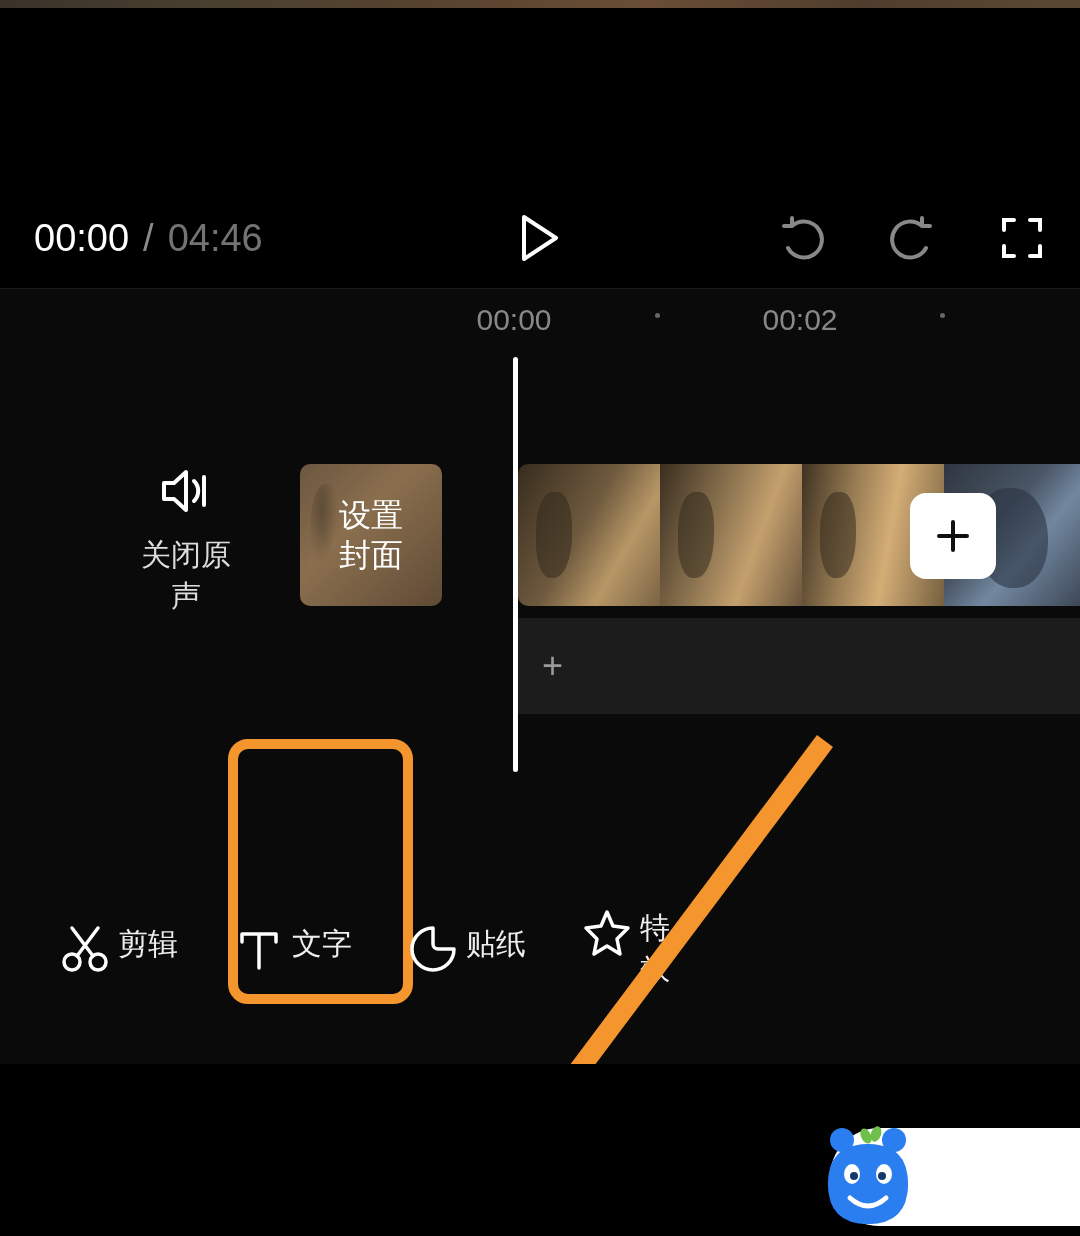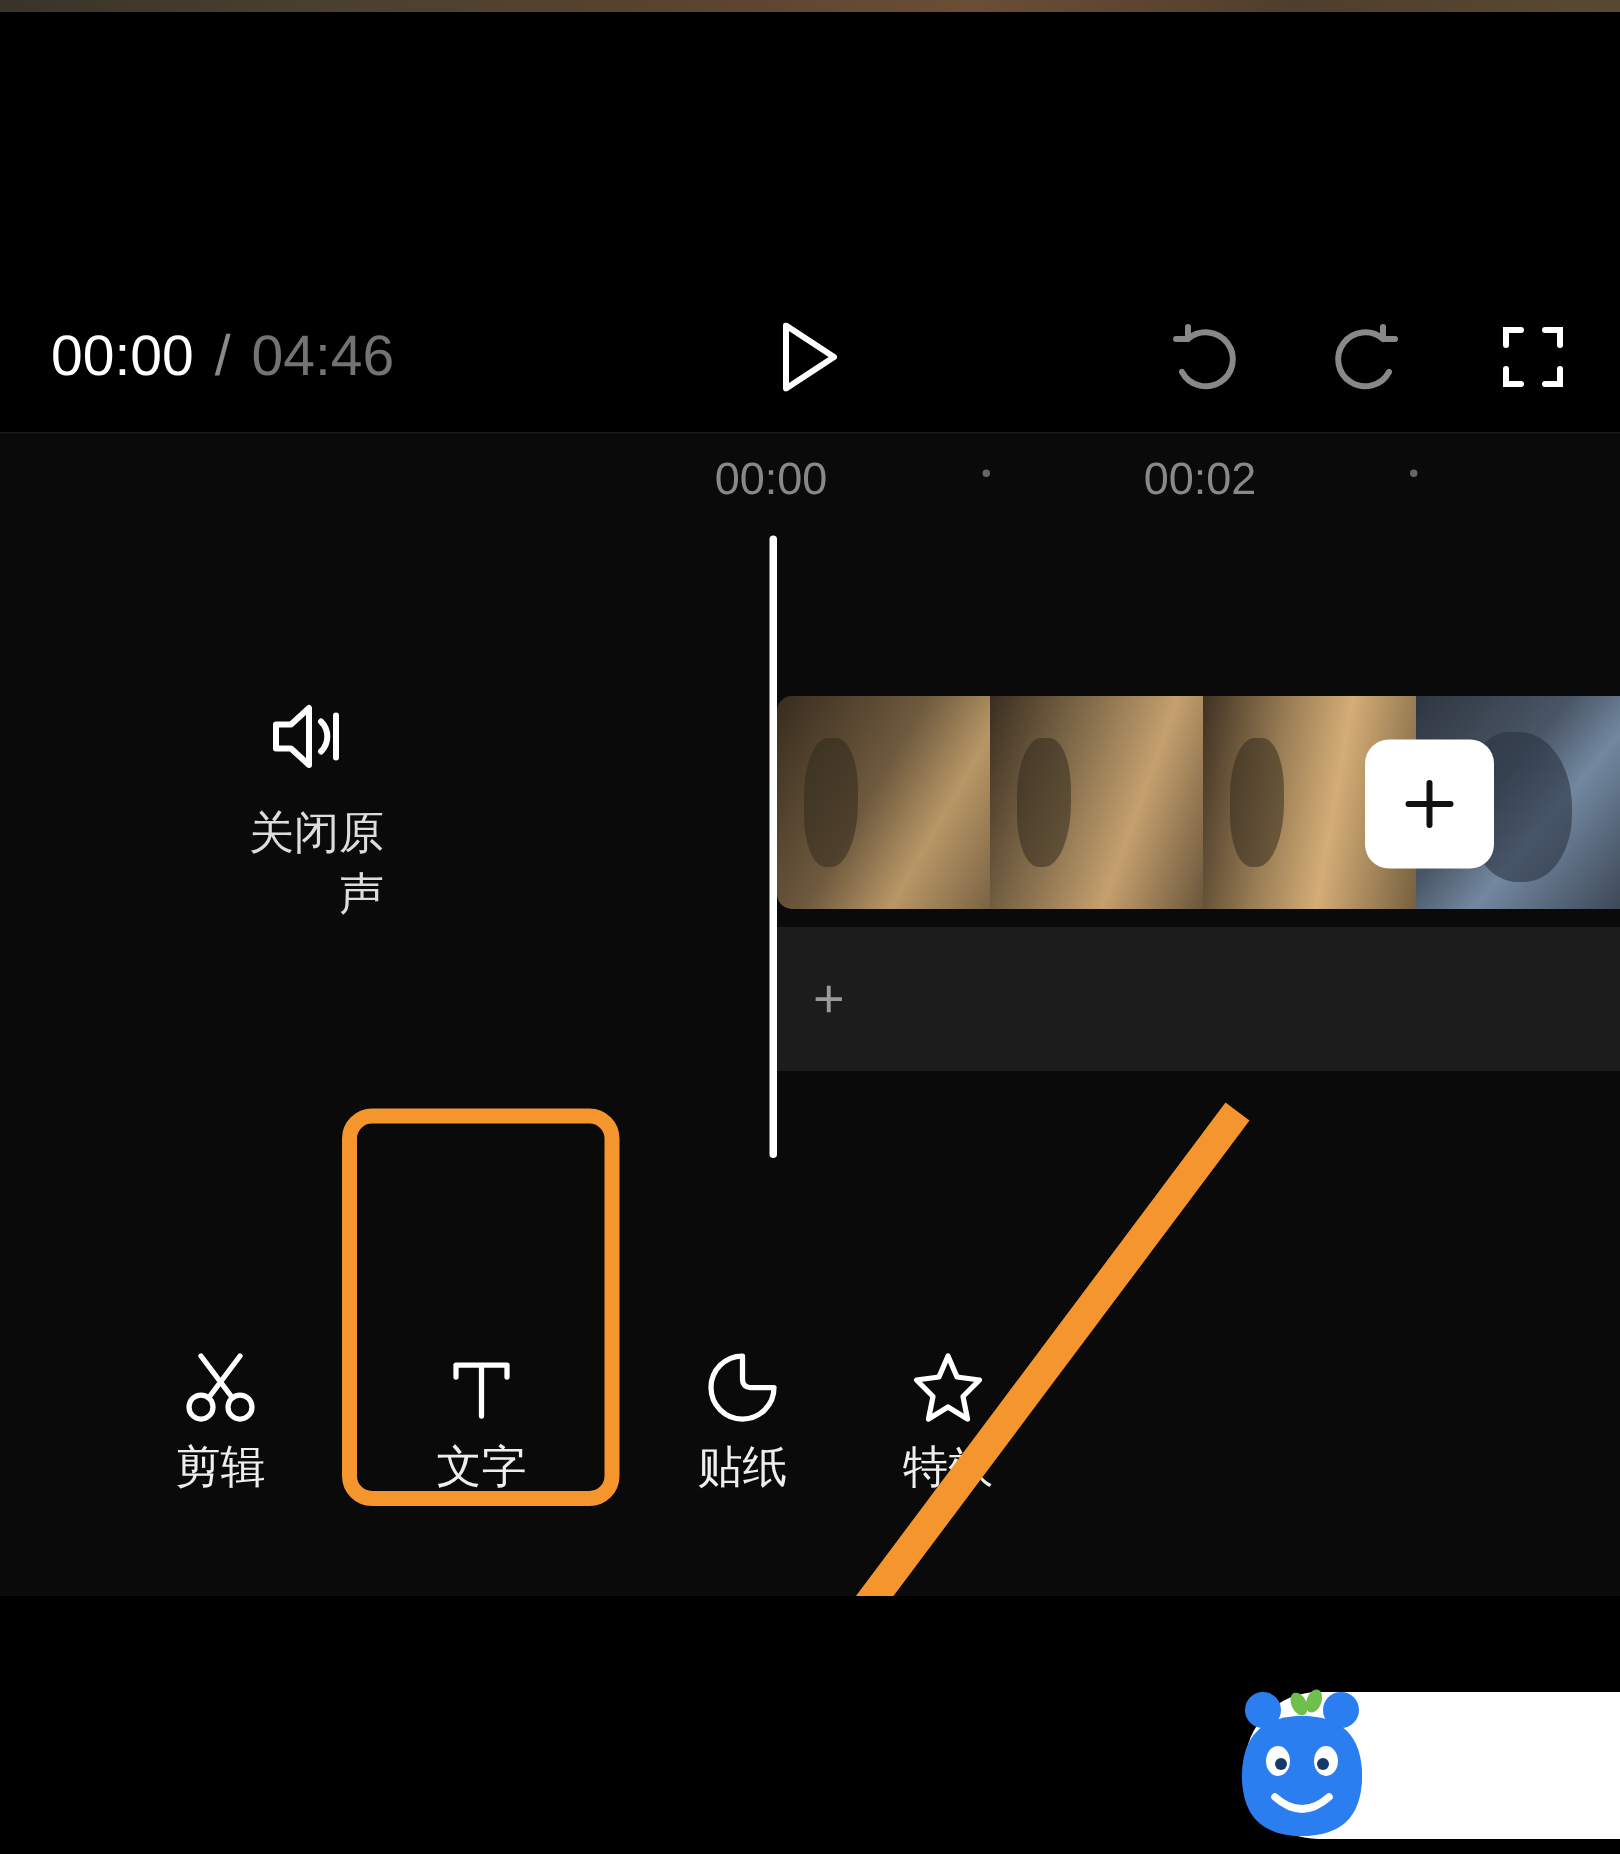--- a/index.html
+++ b/index.html
@@ -79,24 +79,24 @@
       left: 513px;
       top: 68px;
       width: 5px;
       height: 415px;
       background: #fff;
       border-radius: 3px;
       z-index: 40;
     }
     .mute-btn {
       position: absolute;
-      left: 156px;
+      left: 136px;
       top: 180px;
       width: 100px;
-      text-align: right;
+      text-align: center;
     }
     .mute-btn .speaker { margin: 0 auto 18px; width: 48px; height: 48px; }
     .mute-btn .label { color: #ddd; font-size: 30px; }
     .cover-thumb {
       position: absolute;
       left: 300px;
       top: 175px;
       width: 142px;
       height: 142px;
       background: linear-gradient(135deg, #6b5640 0%, #8a6f4e 40%, #5f4a35 100%);
@@ -184,22 +184,21 @@
       right: 0;
       height: 230px;
       display: flex;
       align-items: center;
       padding: 0 60px;
       gap: 0;
     }
     .tool-item {
       flex: 0 0 174px;
       display: flex;
-      flex-direction: column;
-      align-items: center;
+      flex-direction: row;
       gap: 8px;
       z-index: 2;
     }
     .tool-item.last { flex: 0 0 100px;}
     .tool-icon { width: 50px; height: 50px; display: flex; align-items: center; justify-content: center; }
     .tool-label { font-size: 30px; color: #eee; }
     .highlight-box {
       position: absolute;
       left: 228px;
       bottom: 60px;
@@ -305,20 +304,24 @@
     <div class="speaker">
       <svg width="52" height="44" viewBox="0 0 52 44">
         <path d="M2 14 L12 14 L24 3 L24 41 L12 30 L2 30 Z" fill="none" stroke="#fff" stroke-width="4" stroke-linejoin="round"></path>
         <path d="M32 12 A14 14 0 0 1 32 32" fill="none" stroke="#fff" stroke-width="4" stroke-linecap="round"></path>
         <line x1="42" y1="8" x2="42" y2="36" stroke="#fff" stroke-width="4" stroke-linecap="round"></line>
       </svg>
     </div>
     <div class="label">关闭原声</div>
   </div>
 
+  <div class="cover-thumb">
+    <span style="white-space:pre-line; position:relative; z-index:2;">设置
+封面</span>
+  </div>
 
   <div class="clips-track">
     <div class="clip-frame f1"></div>
     <div class="clip-frame f2"></div>
     <div class="clip-frame f3"></div>
     <div class="clip-frame f4"></div>
   </div>
 
   <div class="add-clip-btn">
     <svg width="40" height="40" viewBox="0 0 40 40">

